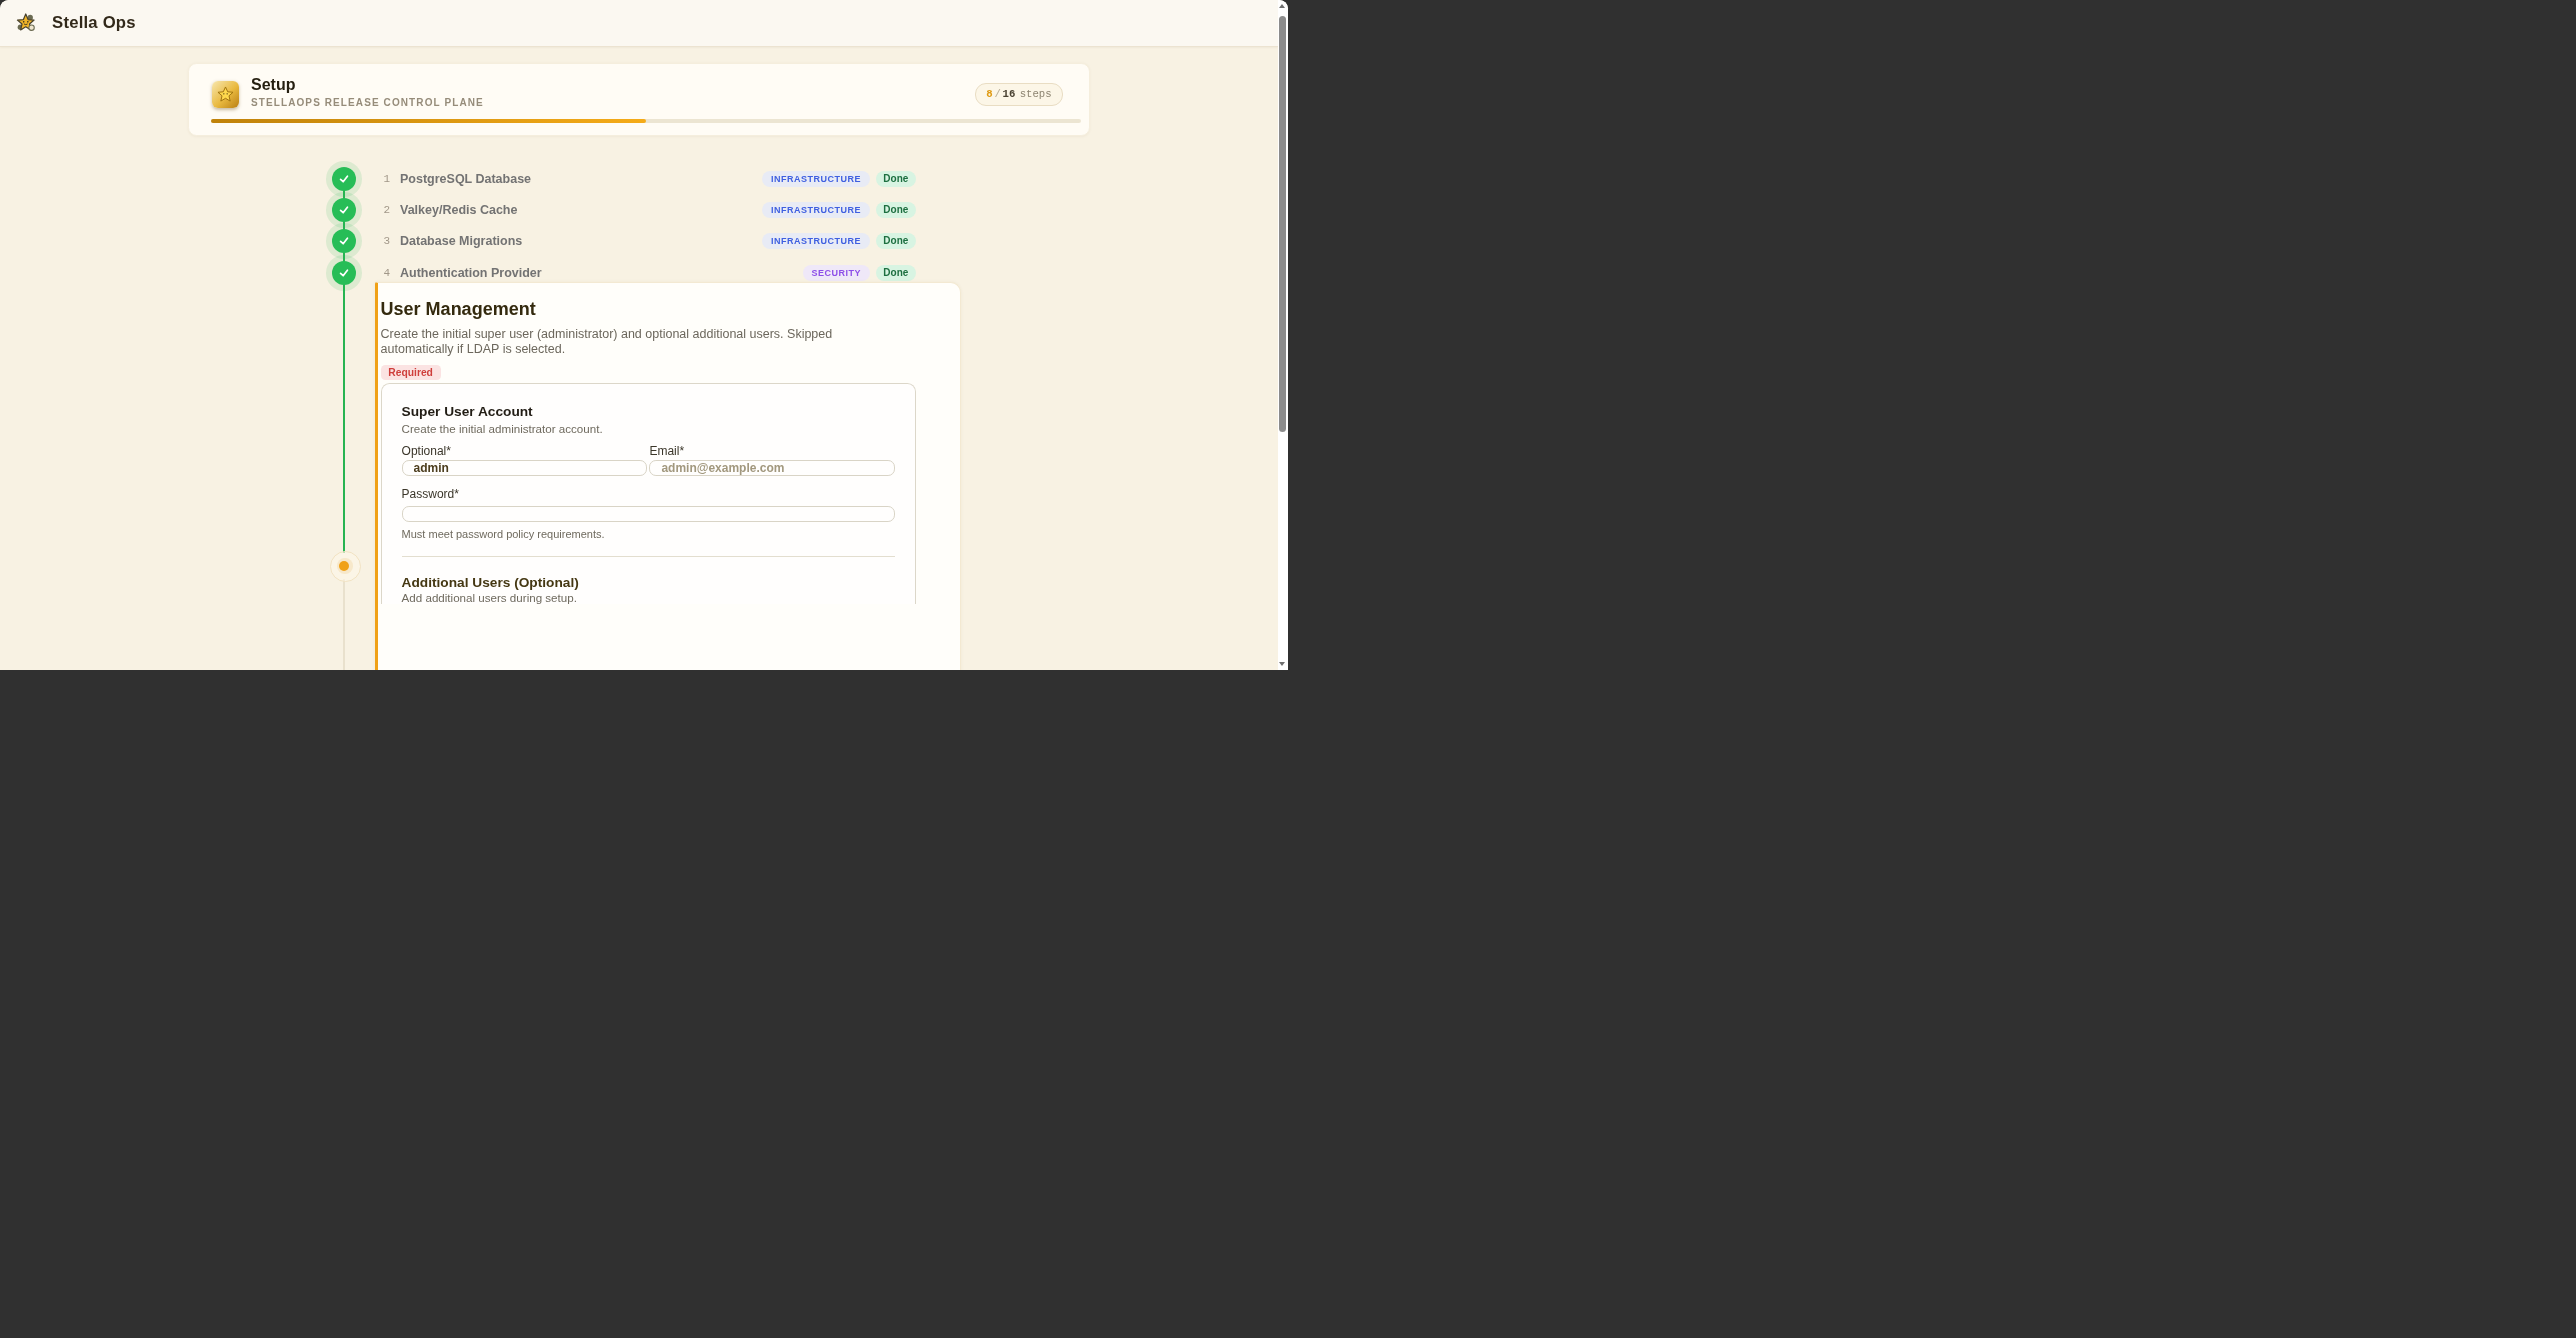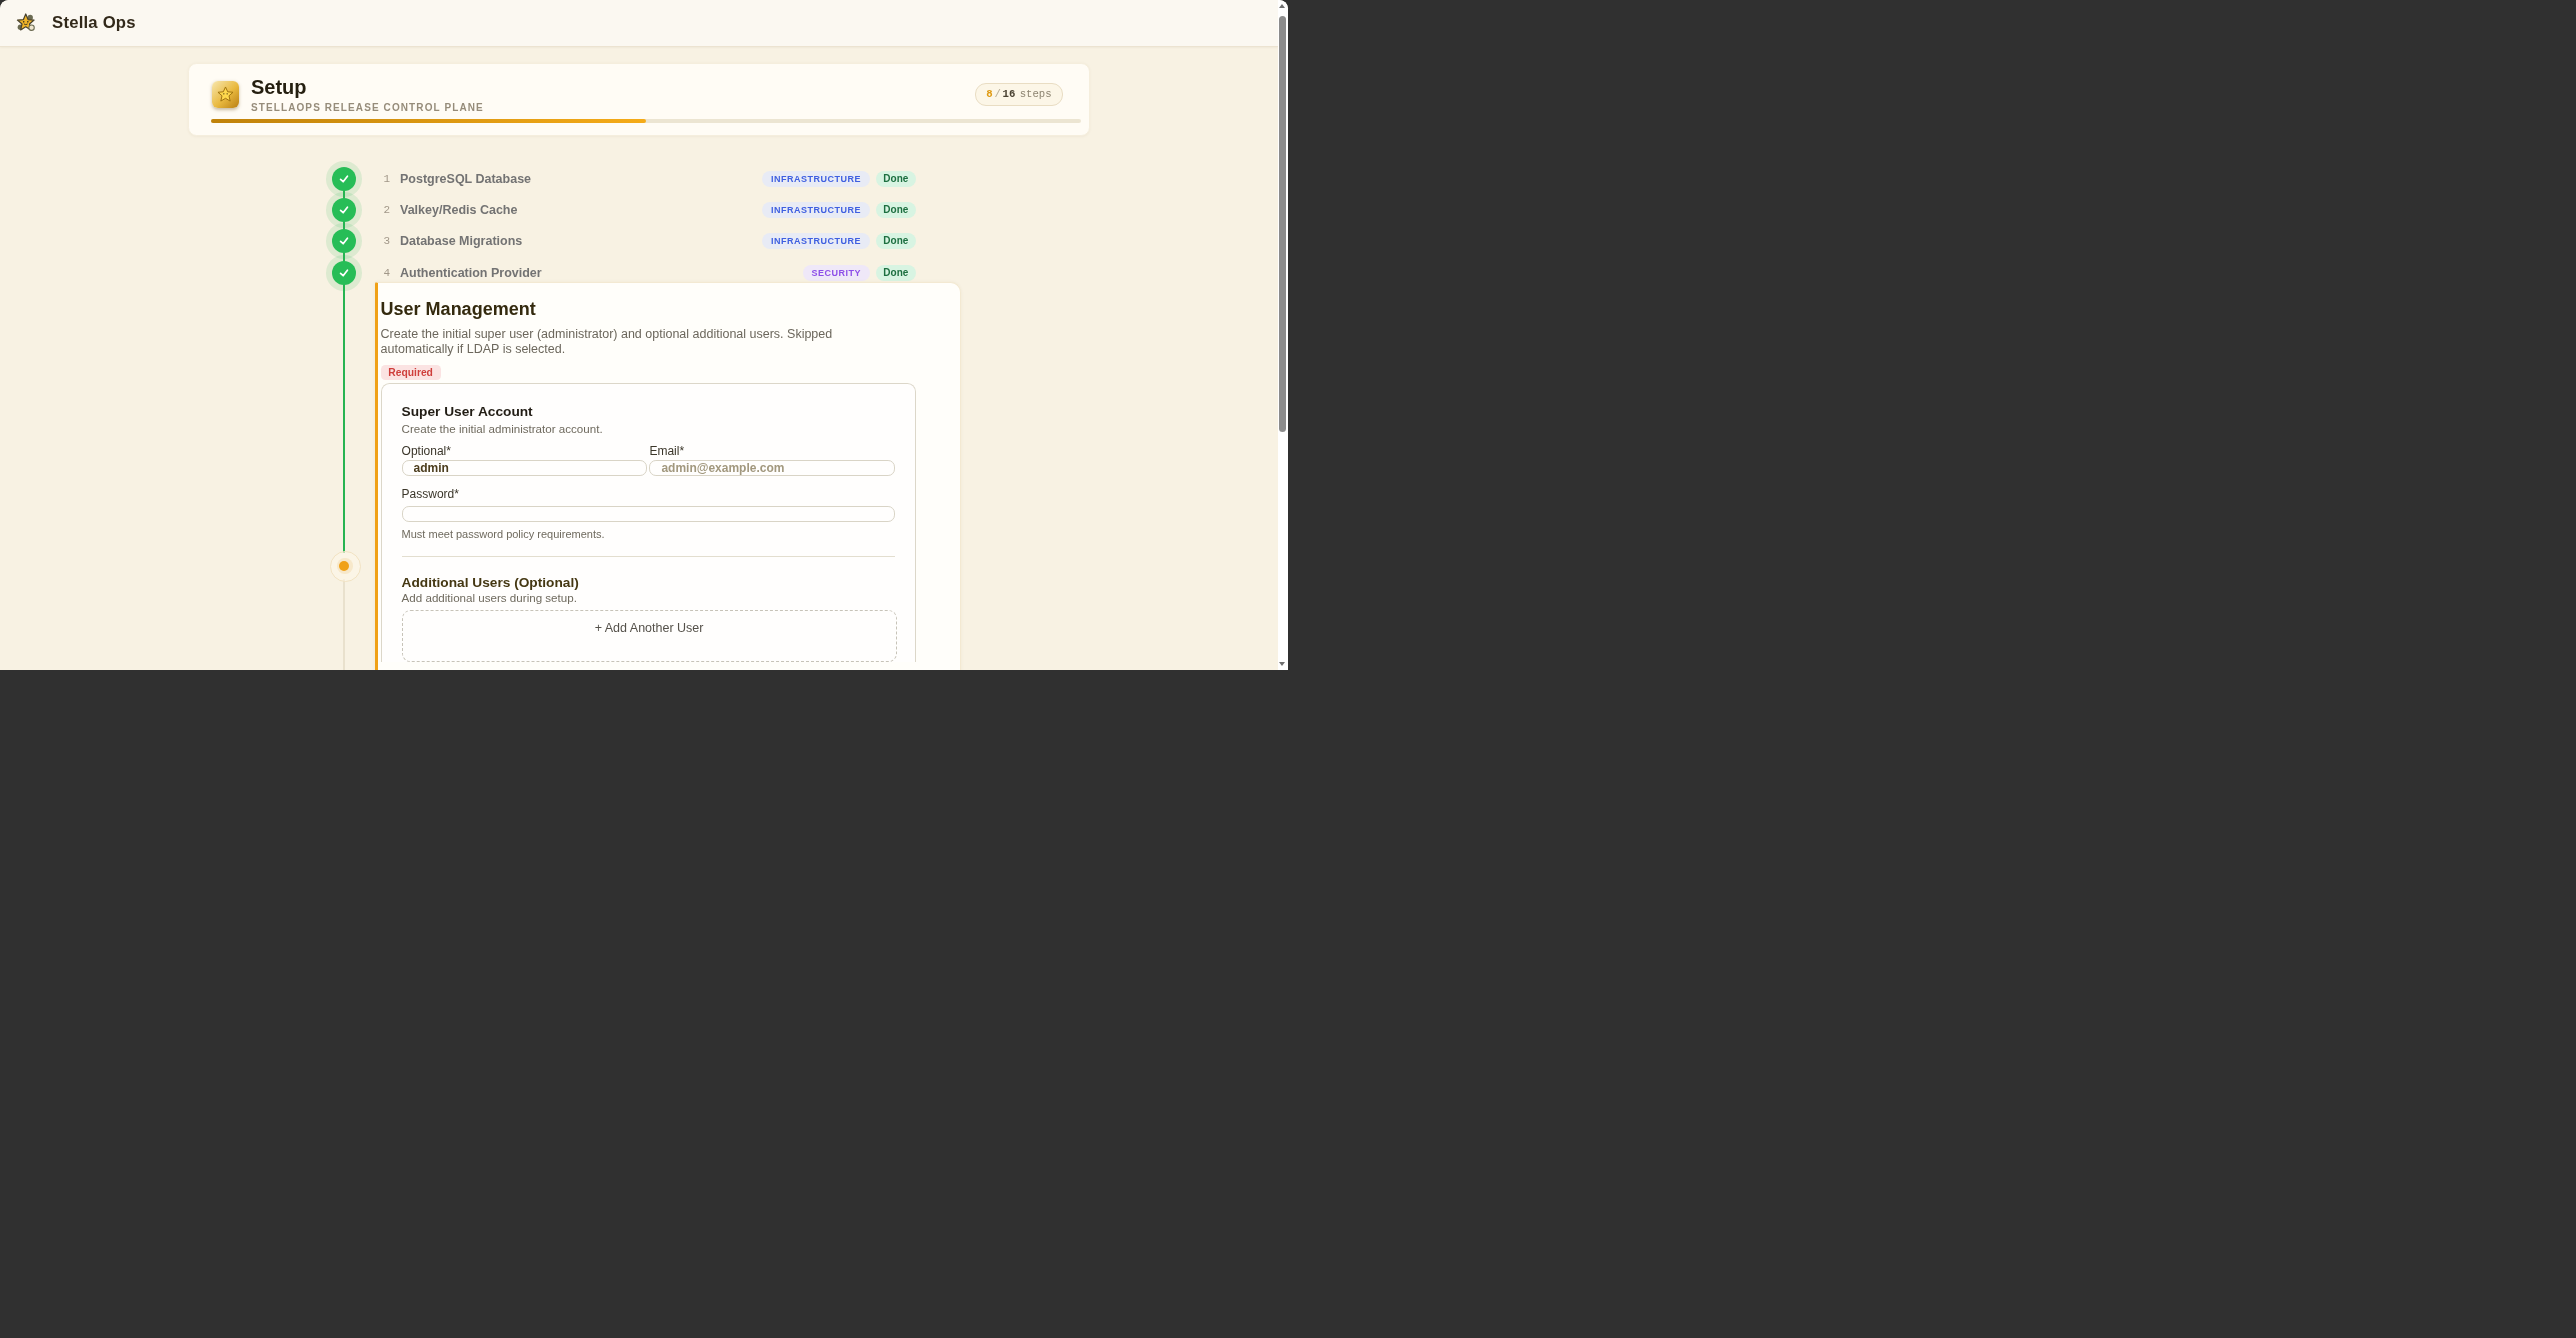--- a/index.html
+++ b/index.html
@@ -4,21 +4,21 @@
 <style>
   html,body{margin:0;padding:0;background:#303030;font-family:"Liberation Sans","DejaVu Sans",sans-serif;}
   .window{position:relative;width:1288px;height:670px;background:#f8f2e3;overflow:hidden;border-radius:8.6px 8.6px 0 0;}
   
   .topbar{position:absolute;left:0;top:0;width:1278px;height:47px;background:#fbf8f1;border-bottom:0.9px solid #ece3d1;box-shadow:0 0.9px 1.7px rgba(80,60,20,.05);display:flex;align-items:center;gap:16px;padding-left:14.6px;box-sizing:border-box;z-index:5;}
   .topbar-title{font-size:16.7px;font-weight:bold;color:#32291a;letter-spacing:0.2px;}
   
   .header-card{position:absolute;left:188px;top:63px;width:902px;height:73px;background:#fffcf5;border:0.9px solid #f5eedd;border-radius:8.6px;box-shadow:0 0.9px 2.6px rgba(120,90,30,.06);box-sizing:border-box;}
   .app-icon{position:absolute;left:23px;top:17px;width:27px;height:27px;border-radius:6px;background:linear-gradient(135deg,#f7e7b0,#e9b93f 55%,#b97f14);box-shadow:0 1.7px 3.4px rgba(100,70,10,.35);display:flex;align-items:center;justify-content:center;}
   .header-text{position:absolute;left:62px;top:11px;}
-  .header-title{font-size:20px;font-weight:bold;color:#251f10;line-height:1.2;}
+  .header-title{font-size:16px;font-weight:bold;color:#251f10;line-height:1.2;}
   .header-sub{margin-top:2.6px;font-size:10px;font-weight:600;letter-spacing:1.1px;color:#968c7a;}
   .steps-pill{position:absolute;right:26px;top:19px;height:20.6px;padding:0 10.3px;border:0.9px solid #e9ddc3;background:#fcf6e7;border-radius:11px;display:flex;align-items:center;font-family:"Liberation Mono","DejaVu Sans Mono",monospace;font-size:10.7px;color:#8d8471;}
   .steps-pill .done{color:#df9a11;font-weight:bold;}
   .steps-pill .slash{color:#b5ab92;margin:0 1.7px;}
   .steps-pill .total{color:#4a4232;font-weight:bold;margin-right:4.3px;}
   .progress-track{position:absolute;left:21.5px;bottom:12px;width:870px;height:4.3px;border-radius:2.6px;background:#ece5d2;}
   .progress-fill{height:4.3px;border-radius:2.6px;background:linear-gradient(to right,#c0820a,#f5ab18);width:50%;}
   
   .tl-line-green{position:absolute;left:343px;top:179px;width:2.1px;height:374px;background:#27b452;}
   .tl-line-idle{position:absolute;left:343px;top:579px;width:2.1px;height:91px;background:#e9e1cd;}
@@ -183,21 +183,20 @@
         </div>
 
         <div class="field-label pwd-label">Password*</div>
         <input class="text-input" type="password" style="margin-top: 3.4px;" value="">
         <div class="helper">Must meet password policy requirements.</div>
 
         <hr class="divider">
 
         <div class="add-title">Additional Users (Optional)</div>
         <div class="add-sub">Add additional users during setup.</div>
-        <div class="add-btn">+ Add Another User</div>
       </div>
     </div>
   </div>
 
   <div class="scrollbar">
     <div class="sb-arrow-up"></div>
     <div class="sb-thumb"></div>
     <div class="sb-arrow-down"></div>
   </div>
 

